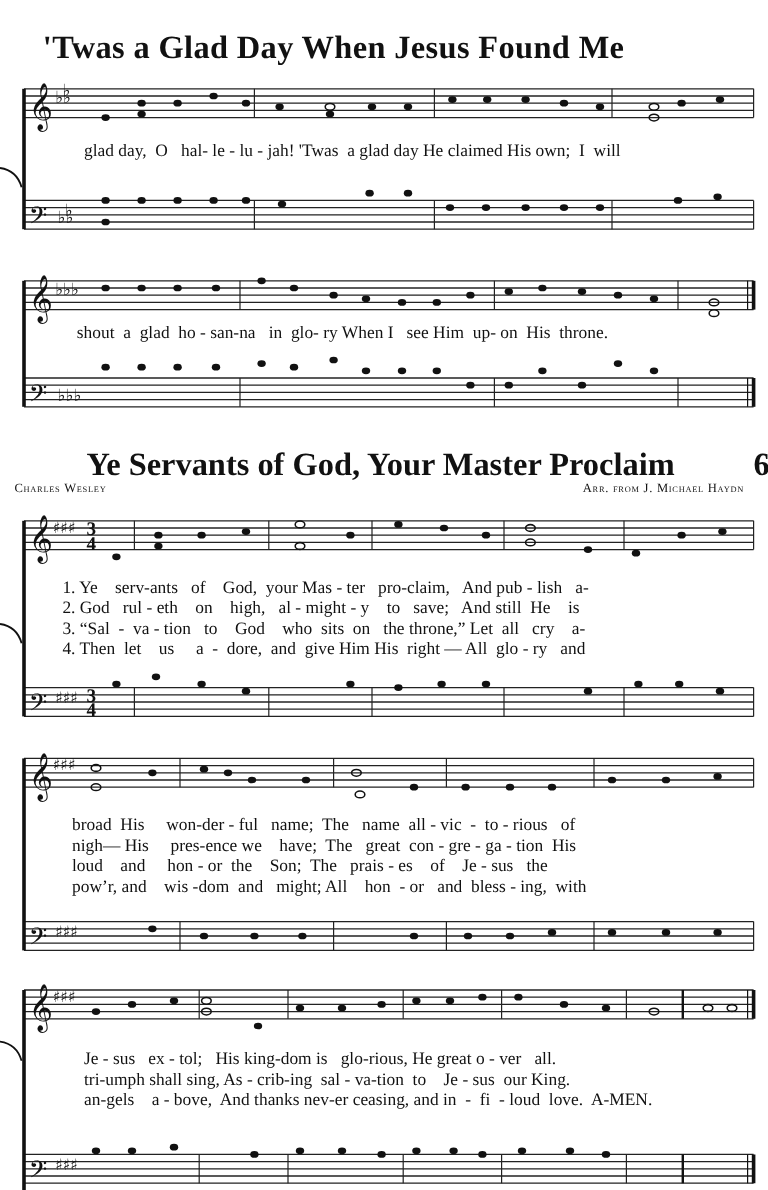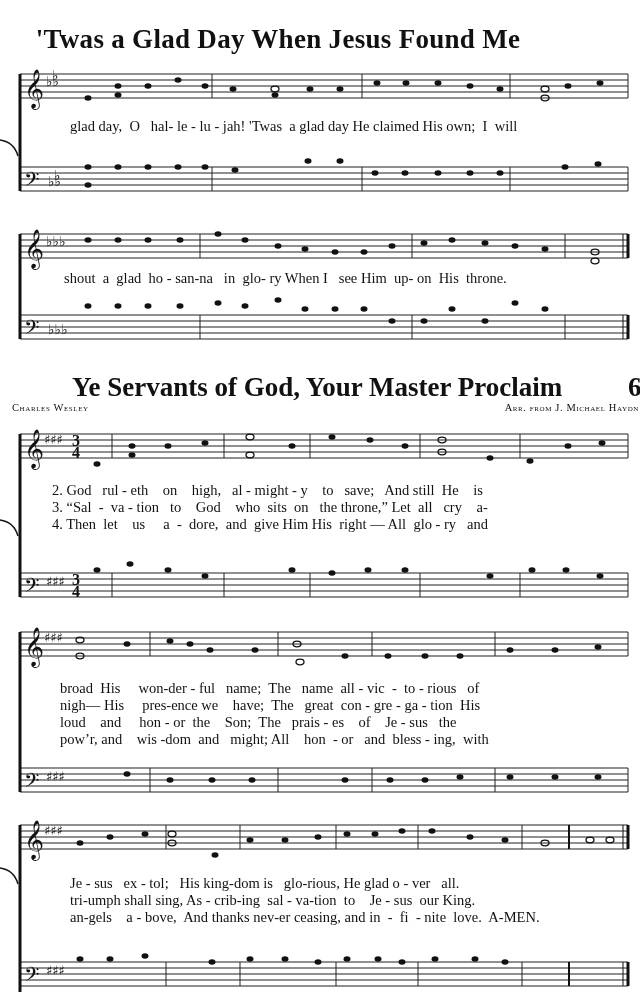--- a/index.html
+++ b/index.html
@@ -4,21 +4,21 @@
 <style>
   html,body{margin:0;padding:0;background:#fff;}
   body{width:640px;height:992px;position:relative;overflow:hidden;font-family:"Liberation Serif","DejaVu Serif",serif;color:#111;}
   .abs{position:absolute;}
   .title{font-weight:bold;white-space:nowrap;}
   .t1{left:0;width:556px;top:24px;text-align:center;font-size:27px;letter-spacing:0.3px;}
   .t2{left:72px;top:372px;font-size:27px;}
   .pagenum{left:584px;top:372px;font-size:27px;font-weight:bold;margin-left:44px;}
   .credit{font-size:10.5px;font-variant:small-caps;letter-spacing:0.6px;top:402px;}
   .credit-l{left:12px;}
-  .credit-r{right:1px;}
+  .credit-r{right:20px;}
   .lyric{font-size:14.5px;white-space:pre;font-weight:normal;line-height:17px;font-family:"Liberation Serif","DejaVu Serif",serif;}
   svg.staves{position:absolute;left:0;top:0;}
 </style>
 </head>
 <body>
 
 <svg class="staves" width="640" height="992" viewBox="0 0 640 992">
   <defs>
     <g id="staff5">
       <line x1="0" y1="0" x2="1" y2="0"></line>
@@ -394,29 +394,30 @@
 
 <div class="abs lyric" style="left:70px;top:118px;">glad day,  O   hal- le - lu - jah! 'Twas  a glad day He claimed His own;  I  will</div>
 <div class="abs lyric" style="left:64px;top:270px;">shout  a  glad  ho - san-na   in  glo- ry When I   see Him  up- on  His  throne.</div>
 
 <div class="abs title t2">Ye Servants of God, Your Master Proclaim</div>
 <div class="abs pagenum">67</div>
 <div class="abs credit credit-l">Charles Wesley</div>
 <div class="abs credit credit-r">Arr. from J. Michael Haydn</div>
 
 <div class="abs" style="left:52px;top:482px;">
+  <div class="lyric">1. Ye    serv-ants   of    God,  your Mas - ter   pro-claim,   And pub - lish   a-</div>
   <div class="lyric">2. God   rul - eth    on    high,   al - might - y    to   save;   And still  He    is</div>
   <div class="lyric">3. “Sal  -  va - tion   to    God    who  sits  on   the throne,” Let  all   cry    a-</div>
   <div class="lyric">4. Then  let    us     a  -  dore,  and  give Him His  right — All  glo - ry   and</div>
 </div>
 
 <div class="abs" style="left:60px;top:680px;">
   <div class="lyric">broad  His     won-der - ful   name;  The   name  all - vic  -  to - rious   of</div>
   <div class="lyric">nigh— His     pres-ence we    have;  The   great  con - gre - ga - tion  His</div>
   <div class="lyric">loud    and     hon - or  the    Son;  The   prais - es    of    Je - sus   the</div>
   <div class="lyric">pow’r, and    wis -dom  and   might; All    hon  - or   and  bless - ing,  with</div>
 </div>
 
 <div class="abs" style="left:70px;top:875px;">
-  <div class="lyric">Je - sus   ex - tol;   His king-dom is   glo-rious, He glad o - ver   all.</div>
+  <div class="lyric">Je - sus   ex - tol;   His king-dom is   glo-rious, He great o - ver   all.</div>
   <div class="lyric">tri-umph shall sing, As - crib-ing  sal - va-tion  to    Je - sus  our King.</div>
-  <div class="lyric">an-gels    a - bove,  And thanks nev-er ceasing, and in  -  fi  - nite  love.  A-MEN.</div>
+  <div class="lyric">an-gels    a - bove,  And thanks nev-er ceasing, and in  -  fi  - loud  love.  A-MEN.</div>
 </div>
 
 </body></html>

